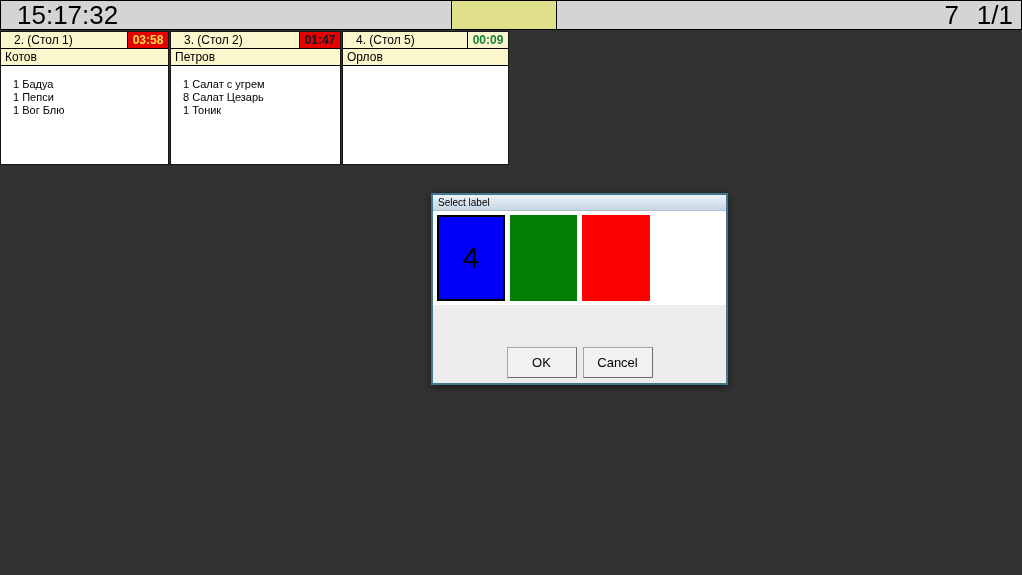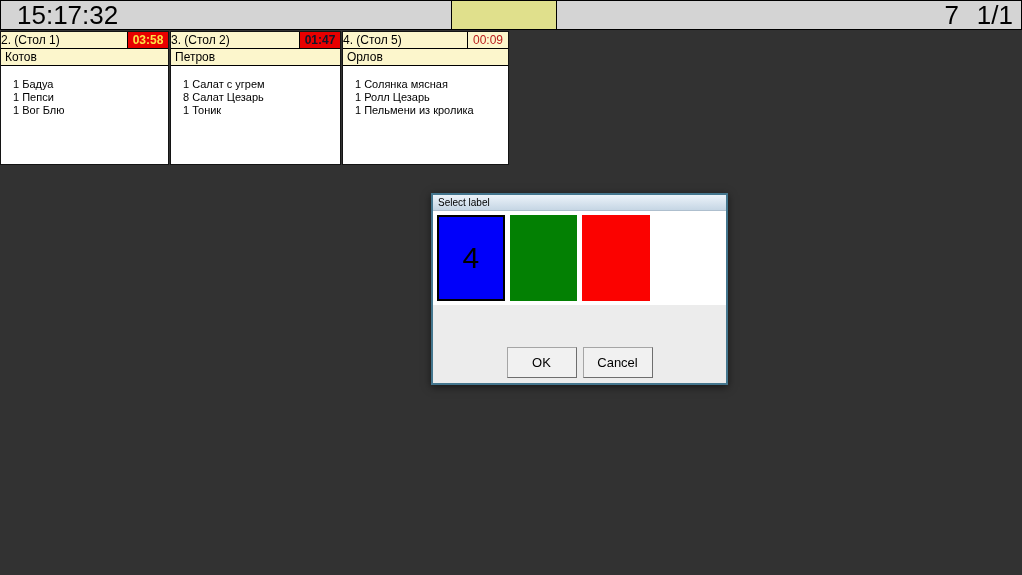--- a/index.html
+++ b/index.html
@@ -49,21 +49,21 @@
     background:#fff;
     display:flex; flex-direction:column;
     margin-right:1px;
   }
   .card-header {
     height:17px; background:#fcf6cc;
     border-bottom:1px solid #000;
     display:flex; font-size:12px;
   }
   .card-title {
-    flex:1; line-height:16px; white-space:nowrap; overflow:hidden;
+    flex:1; line-height:16px; white-space:nowrap; overflow:hidden;margin-left:13px;
   }
   .card-timer {
     width:41px; text-align:center; line-height:16px;
     border-left:1px solid #000;
   }
   .card-waiter {
     height:17px; background:#fcf6cc;
     border-bottom:1px solid #000;
     padding-left:4px; line-height:16px; font-size:12px;
   }
@@ -150,28 +150,23 @@
     <div class="card-body">
       <div>1 Салат с угрем</div>
       <div>8 Салат Цезарь</div>
       <div>1 Тоник</div>
     </div>
   </div>
 
   <div class="card" style="width:167px">
     <div class="card-header">
       <span class="card-title">4. (Стол 5)</span>
-      <span class="card-timer" style="background: rgb(252, 246, 204); color: #b91c1c; font-weight: normal;">00:09</span>
+      <span class="card-timer" style="background: rgb(252, 246, 204); color: #15803d; font-weight: bold;">00:09</span>
     </div>
     <div class="card-waiter">Орлов</div>
-    <div class="card-body">
-      <div>1 Солянка мясная</div>
-      <div>1 Ролл Цезарь</div>
-      <div>1 Пельмени из кролика</div>
-    </div>
   </div>
 
 </div>
 
 <div class="dialog">
   <div class="dialog-titlebar">Select label</div>
   <div class="swatch-row">
     <div class="swatch selected" style="background: rgb(0, 0, 250);">4</div>
     <div class="swatch" style="background: rgb(3, 128, 3);"></div>
     <div class="swatch" style="background: rgb(251, 2, 0);"></div>

